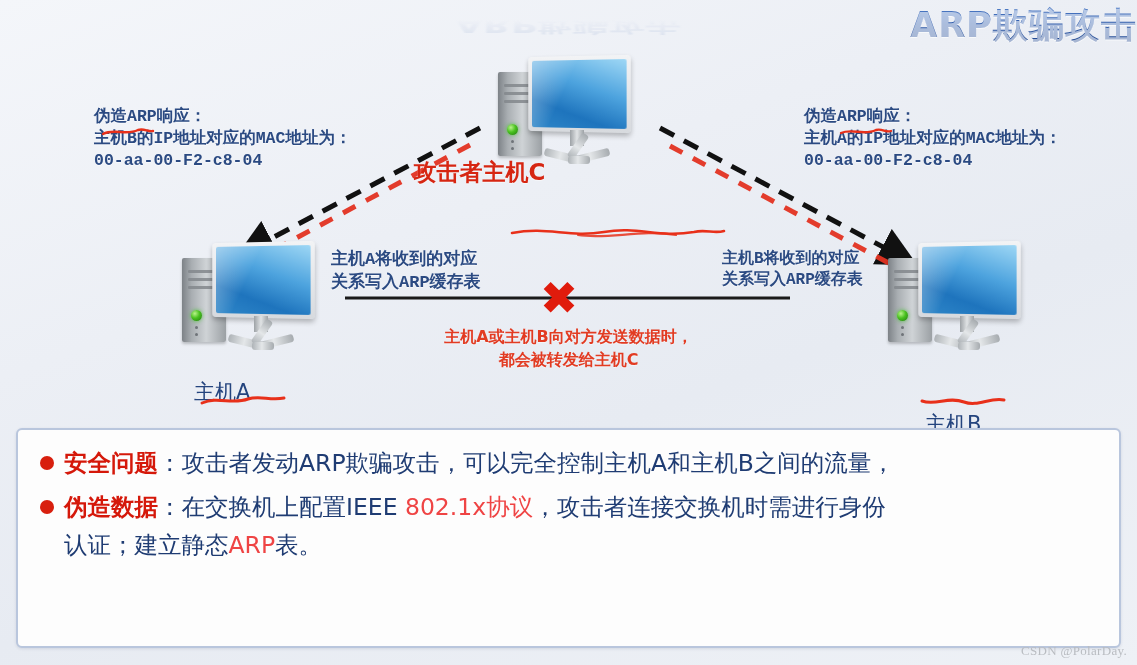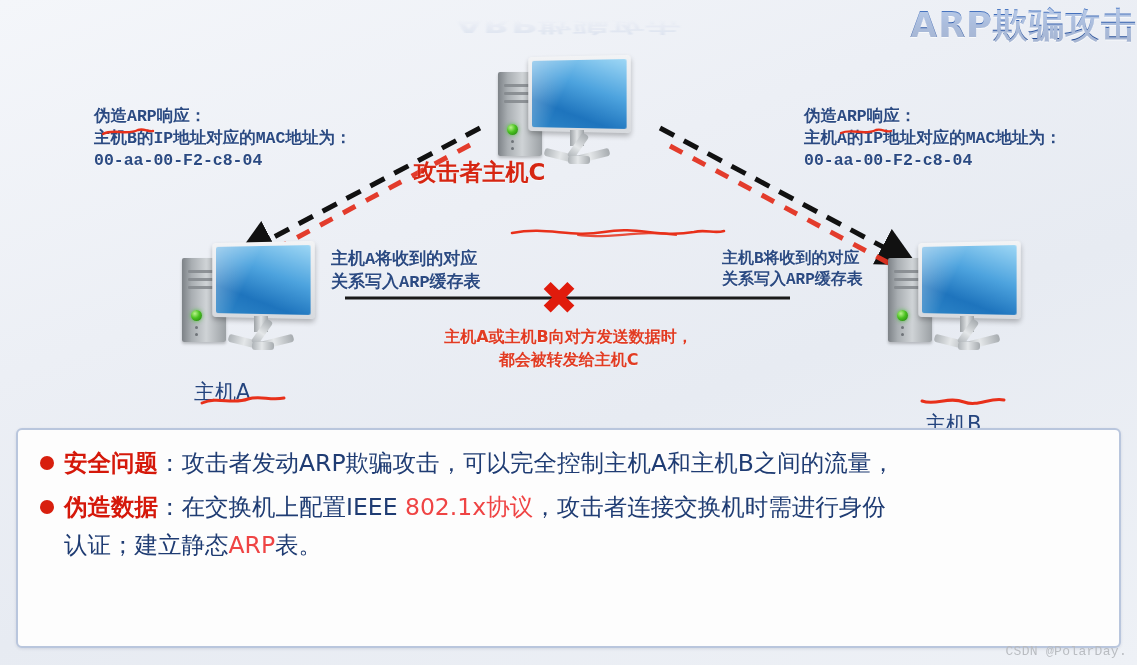--- a/index.html
+++ b/index.html
@@ -183,21 +183,21 @@
   }
   .bullet-body {
     font-size: 23.5px; line-height: 1.62; color: #1f3c73;
     font-family: "DejaVu Sans", sans-serif;
   }
   .kw { color: #d5180a; font-weight: bold; }
   .rd { color: #ef4444; }
   #watermark {
     position: absolute; right: 10px; bottom: 6px;
     color: #b9bcc1; font-size: 13px;
-    font-family: Liberation Mono, monospace;
+    font-family: Liberation Serif, serif;
     letter-spacing: .3px;
   }
 </style>
 </head>
 <body>
 
 <div id="slide">
 
   <div id="title-wrap">
     <span id="title">ARP欺骗攻击</span>

